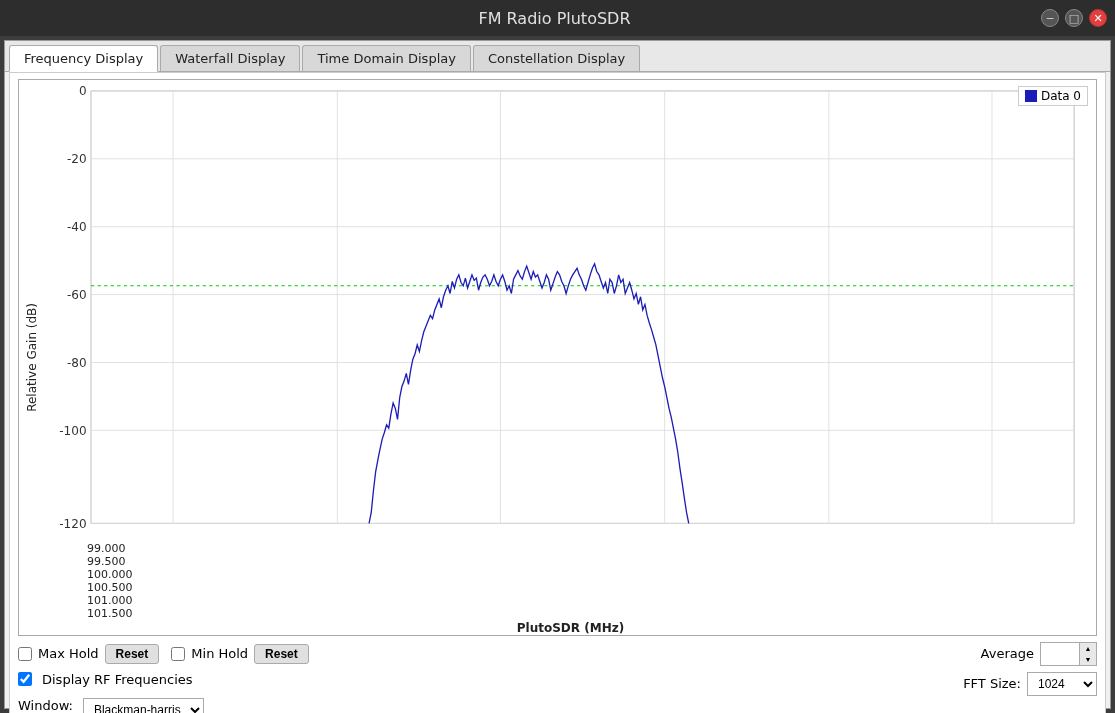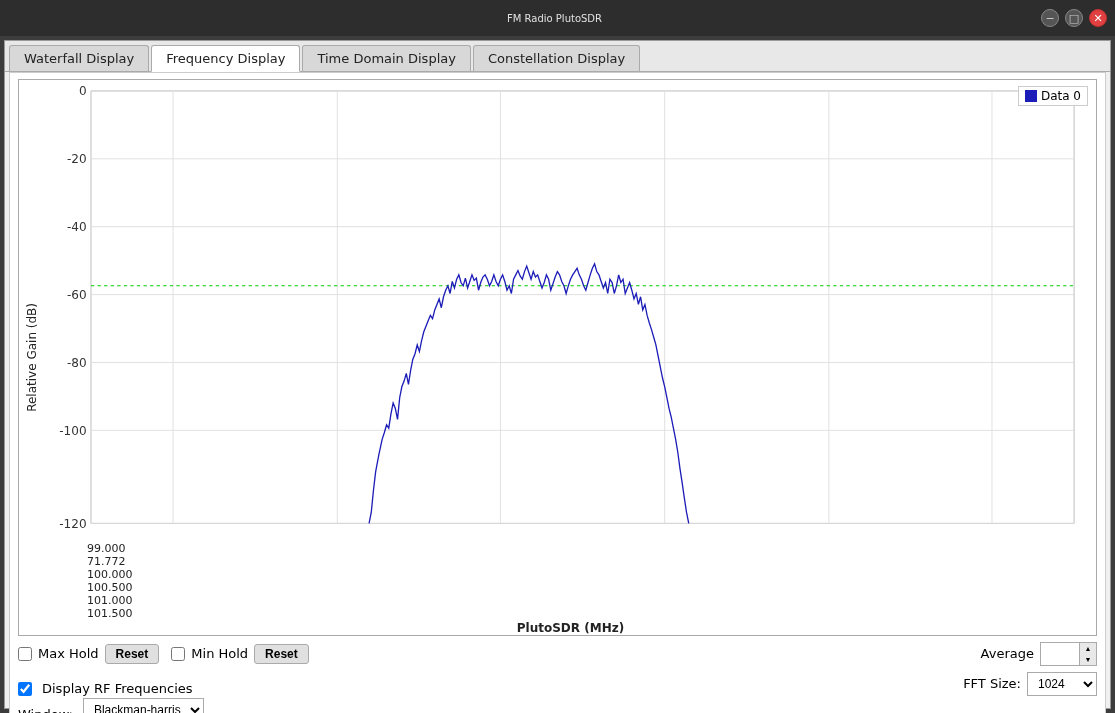--- a/index.html
+++ b/index.html
@@ -17,21 +17,21 @@
       height: 36px;
       display: flex;
       align-items: center;
       justify-content: space-between;
       padding: 0 8px;
       color: #e0e0e0;
     }
     .title-bar-title {
       flex: 1;
       text-align: center;
-      font-size: 10px;
+      font-size: 16px;
     }
     .title-bar-controls {
       display: flex;
       gap: 6px;
     }
     .title-btn {
       width: 18px;
       height: 18px;
       border-radius: 50%;
       border: 1px solid #888;
@@ -186,21 +186,21 @@
       height: 11px;
       border: none;
       background: #e8e8e8;
       cursor: pointer;
       font-size: 7px;
       padding: 0;
       line-height: 1;
     }
     .bottom-row {
       display: flex;
-      align-items: flex-end;
+      align-items: flex-start;
       padding: 4px 0 2px 0;
       gap: 10px;
     }
     .fft-group {
       display: flex;
       align-items: center;
       gap: 6px;
       margin-left: auto;
     }
     select.fft-select {
@@ -252,22 +252,22 @@
   <div class="title-bar-title">FM Radio PlutoSDR</div>
   <div class="title-bar-controls">
     <div class="title-btn">−</div>
     <div class="title-btn">□</div>
     <div class="title-btn close">✕</div>
   </div>
 </div>
 
 <div class="main-window">
   <div class="tab-bar">
+    <div class="tab active">Frequency Display</div>
     <div class="tab">Waterfall Display</div>
-    <div class="tab active">Frequency Display</div>
     <div class="tab">Time Domain Display</div>
     <div class="tab">Constellation Display</div>
   </div>
 
   <div class="content-area">
     <div class="chart-container">
 
       <div class="y-axis-label">Relative Gain (dB)</div>
 
       <div class="chart-inner">
@@ -456,21 +456,21 @@
                 582,368
                 584,382
                 586,395
                 588,405
               "></polyline>
           </svg>
         </div>
 
         <div class="x-axis-labels" style="padding-left: 42px; padding-right: 8px; flex-direction: column;">
           <span>99.000</span>
-          <span>71.772</span>
+          <span>99.500</span>
           <span>100.000</span>
           <span>100.500</span>
           <span>101.000</span>
           <span>101.500</span>
         </div>
         <div class="x-axis-title">PlutoSDR (MHz)</div>
       </div>
     </div>
 
     <div class="controls-row">

